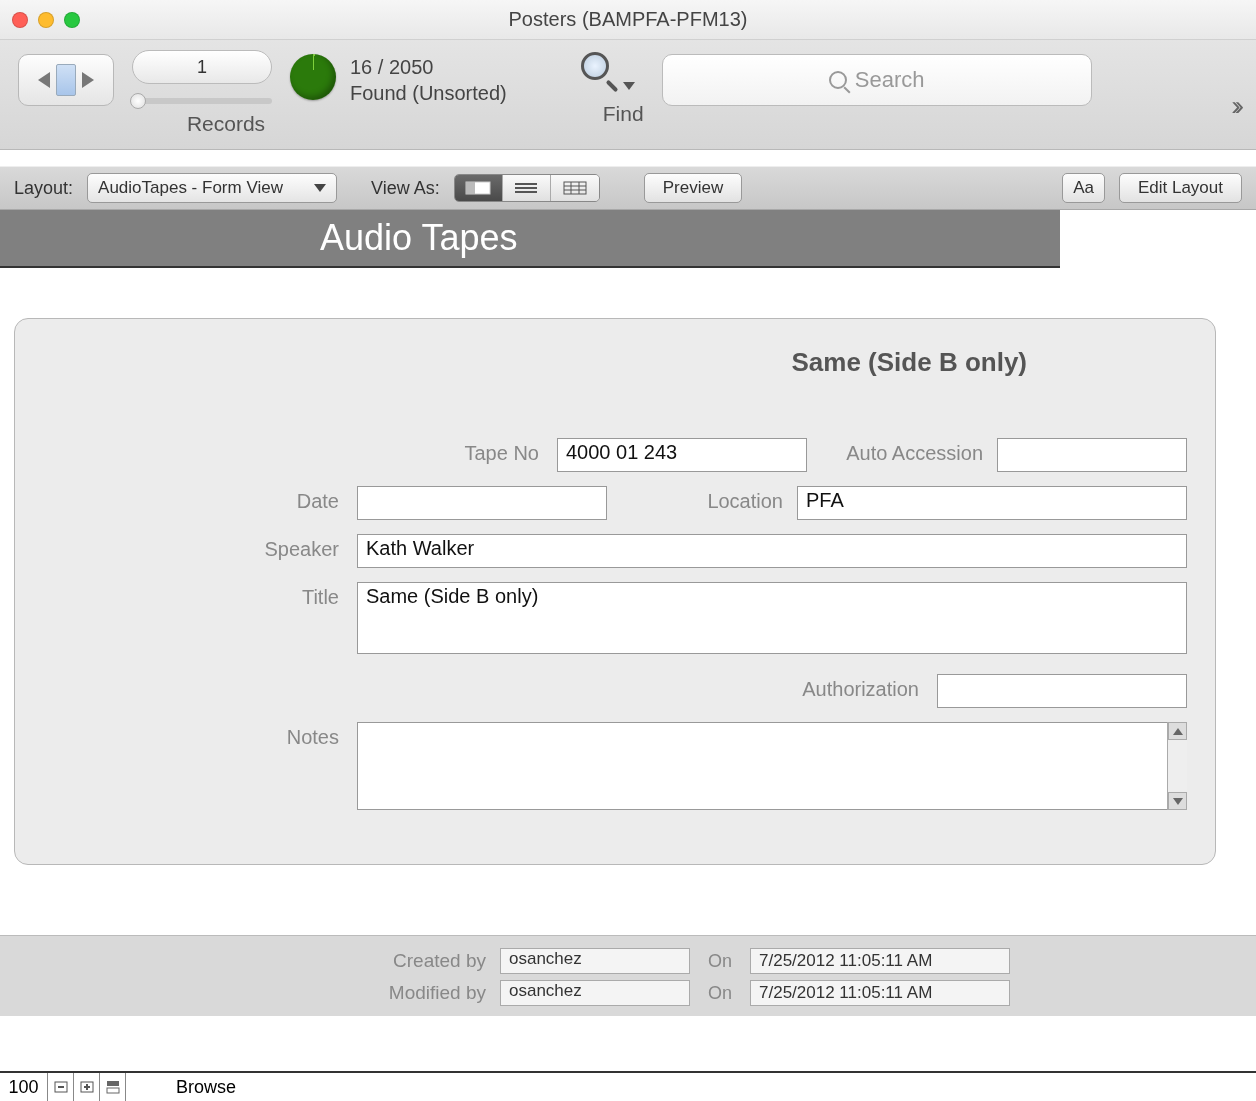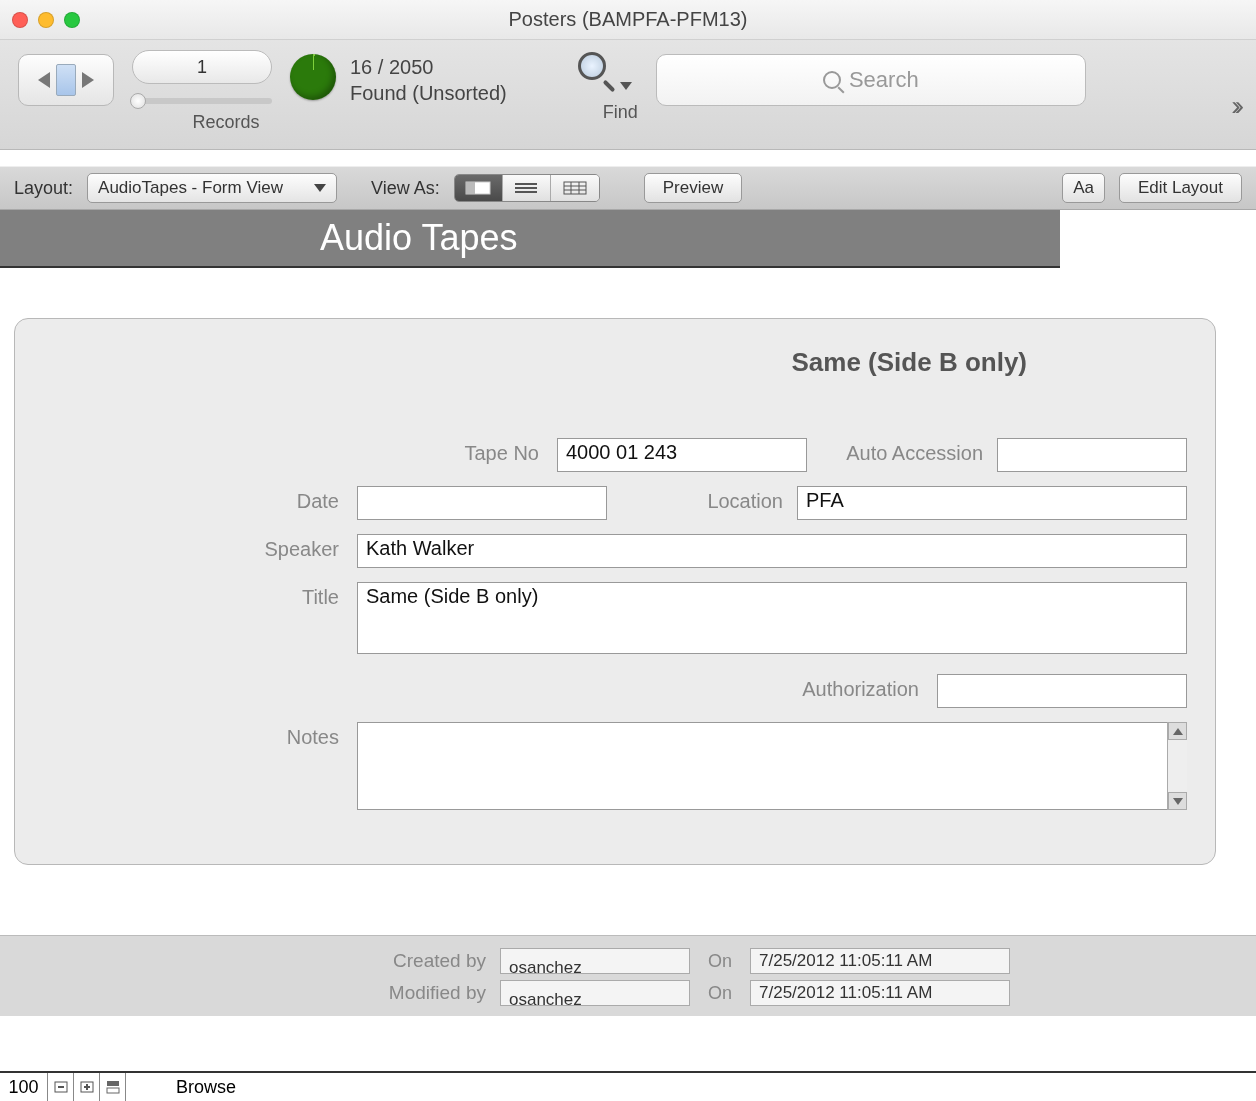--- a/index.html
+++ b/index.html
@@ -24,21 +24,21 @@
   
   .toolbar {
     height: 110px;
     background: linear-gradient(#e4e4e4, #d6d6d6);
     border-bottom: 1px solid #b8b8b8;
     display: flex; align-items: flex-start; gap: 18px;
     padding: 10px 18px 0 18px;
     position: relative;
   }
   .tool-group { display: flex; flex-direction: column; align-items: center; gap: 4px; }
-  .tool-label { font-size: 18px; color: #555; margin-top: 4px; margin-left: 48px; }
+  .tool-label { font-size: 21px; color: #555; margin-top: 4px; margin-left: 48px; }
 
   .nav-book {
     width: 96px; height: 52px; border-radius: 10px;
     background: linear-gradient(#fdfdfd, #e5e5e5);
     border: 1px solid #b8b8b8;
     display: flex; align-items: center; justify-content: center; gap: 6px;
   }
   .nav-book .tri { width: 0; height: 0; border-top: 8px solid transparent; border-bottom: 8px solid transparent; }
   .nav-book .tri.left { border-right: 12px solid #777; }
   .nav-book .tri.right { border-left: 12px solid #777; }
@@ -158,21 +158,21 @@
 
   
   .meta-band {
     margin-top: 70px;
     background: #d9d9d9;
     border-top: 1px solid #bbb;
     padding: 8px 0 6px 0;
   }
   .meta-row { display: flex; align-items: center; height: 30px; margin: 2px 0; }
   .meta-label { width: 500px; text-align: right; font-size: 19px; color: #888; padding-right: 14px; }
-  .meta-field { width: 190px; height: 26px; background: #f4f4f4; border: 1px solid #aaa; font-size: 17px; padding: 9px 8px; color: #333; }
+  .meta-field { width: 190px; height: 26px; background: #f4f4f4; border: 1px solid #aaa; font-size: 17px; padding: 0 8px; color: #333; }
   .meta-on { width: 60px; text-align: center; font-size: 18px; color: #888; }
   .meta-date { width: 260px; height: 26px; background: #f4f4f4; border: 1px solid #aaa; font-size: 17px; padding: 2px 8px; color: #333; }
 
   
   .statusbar {
     position: absolute; bottom: 0; left: 0; right: 0;
     height: 30px; background: #fff;
     border-top: 2px solid #333;
     display: flex; align-items: center;
     font-size: 18px;

